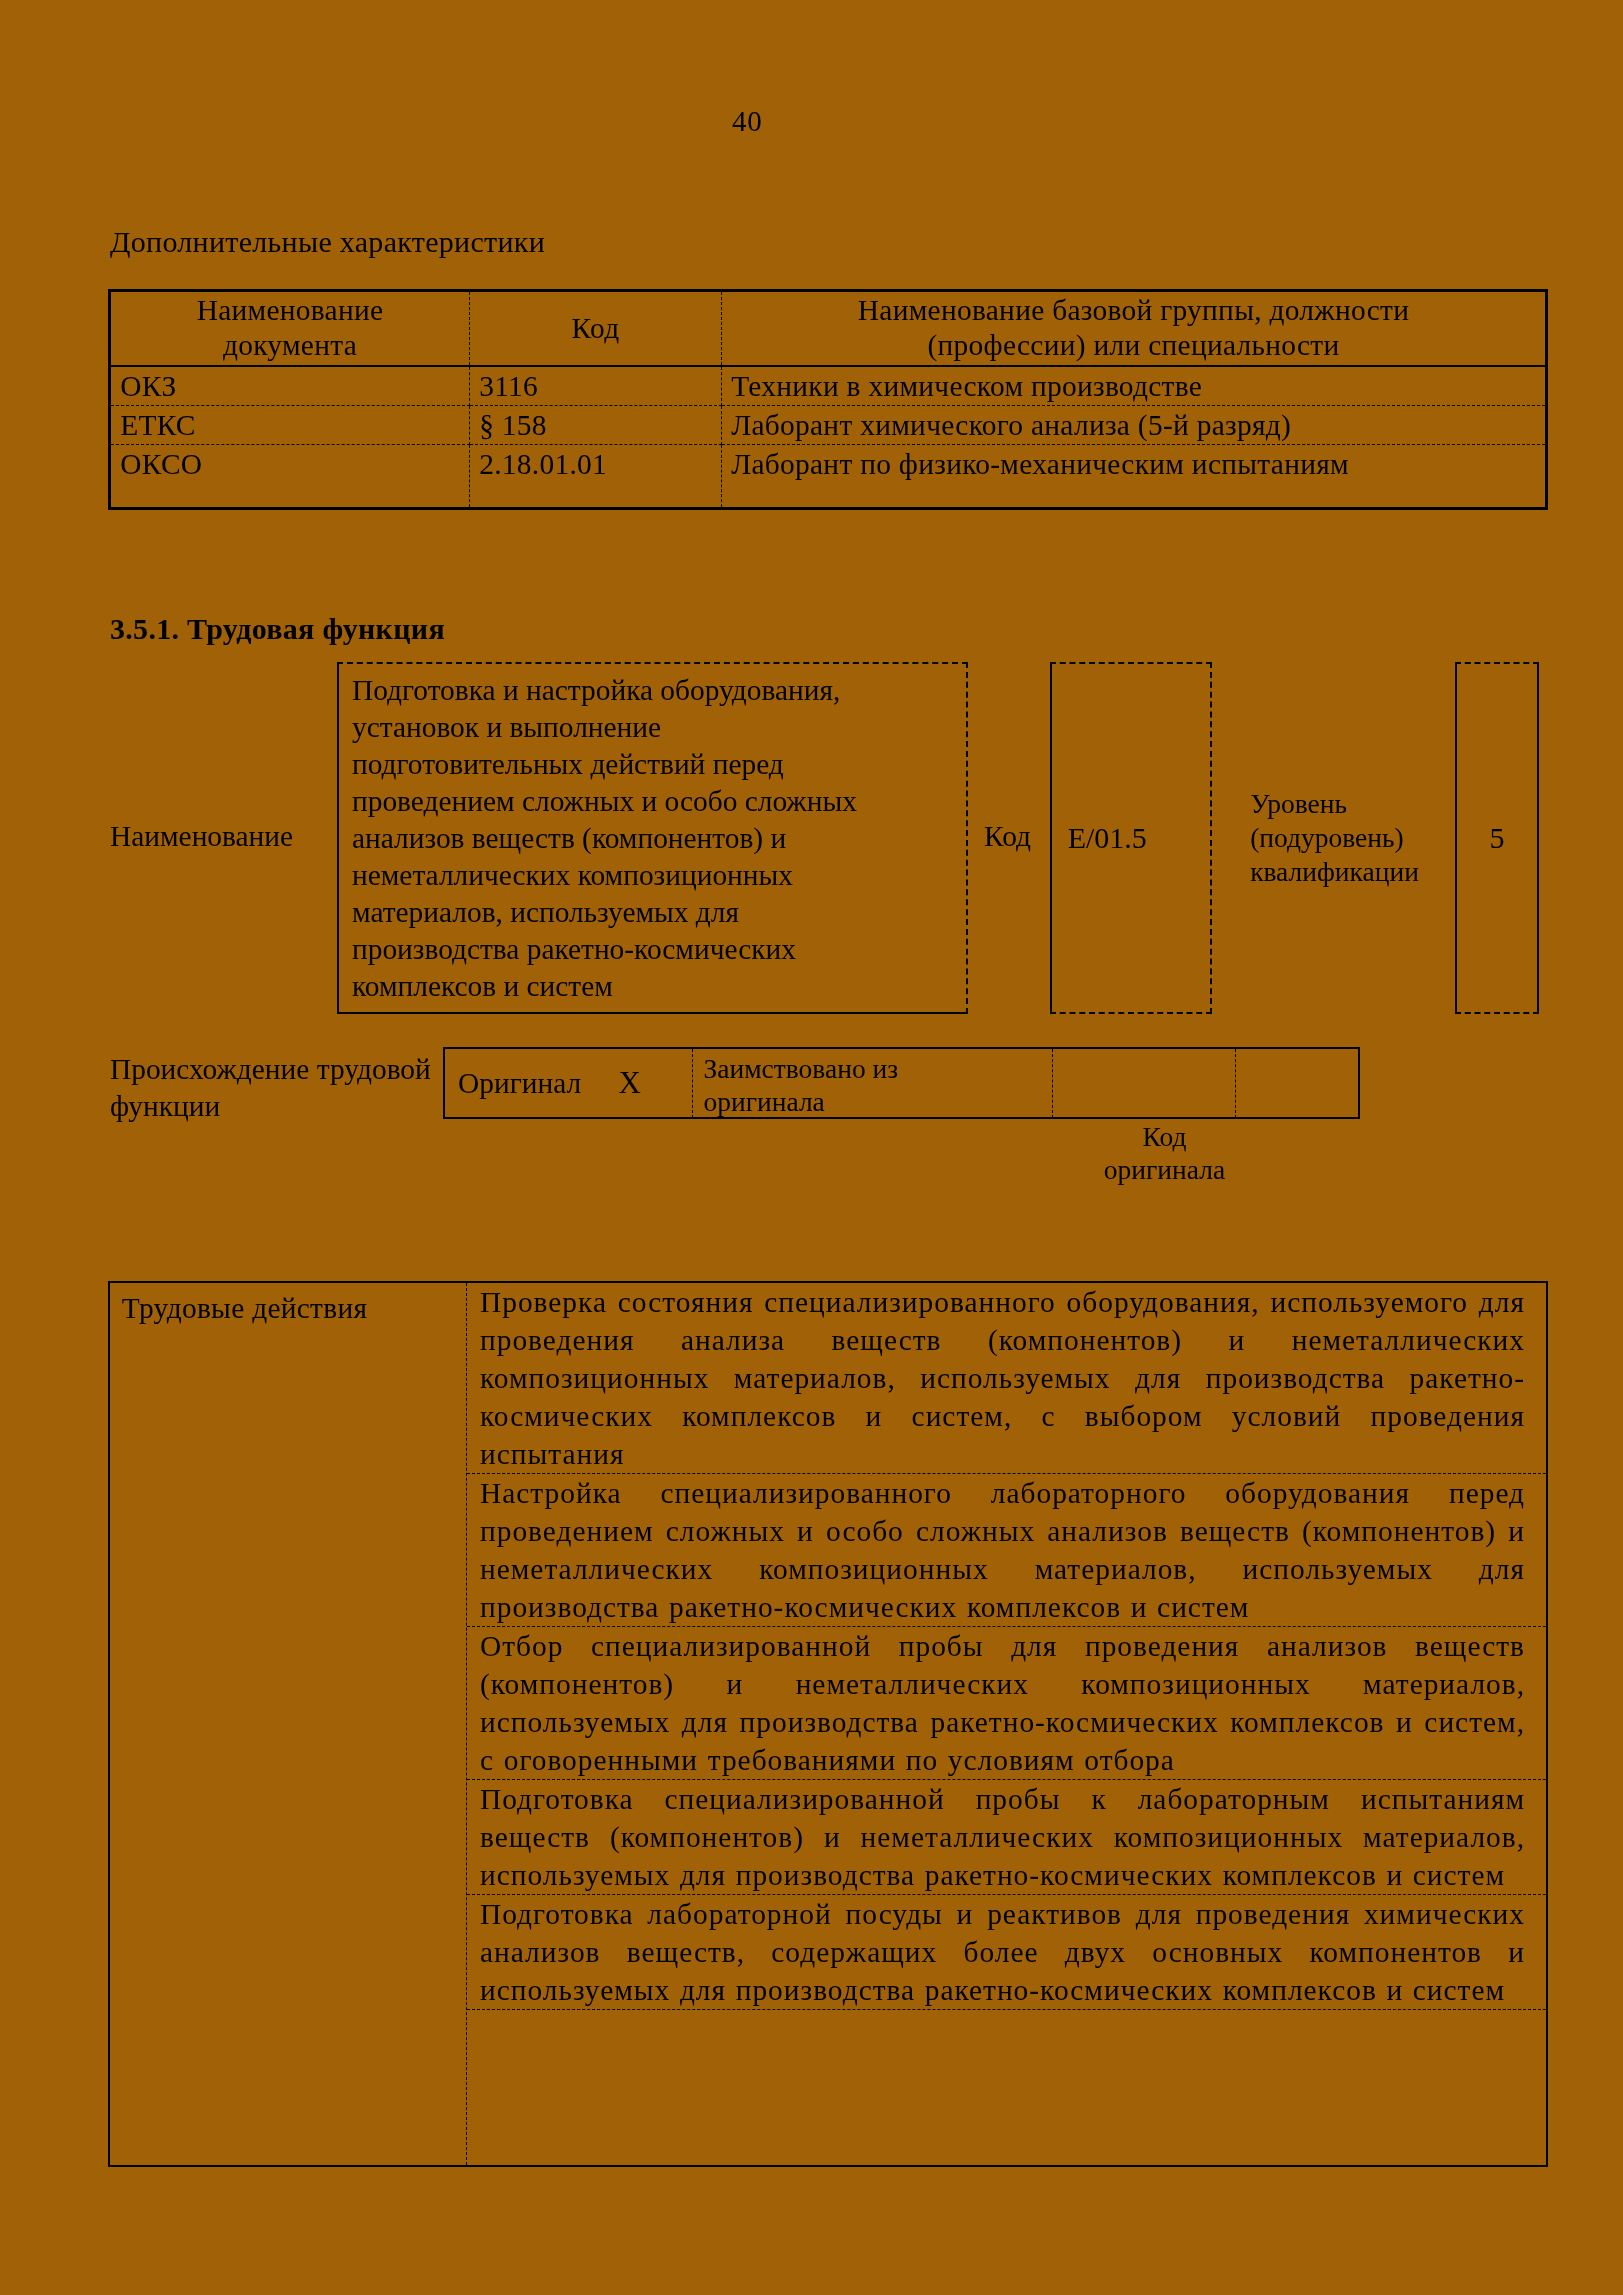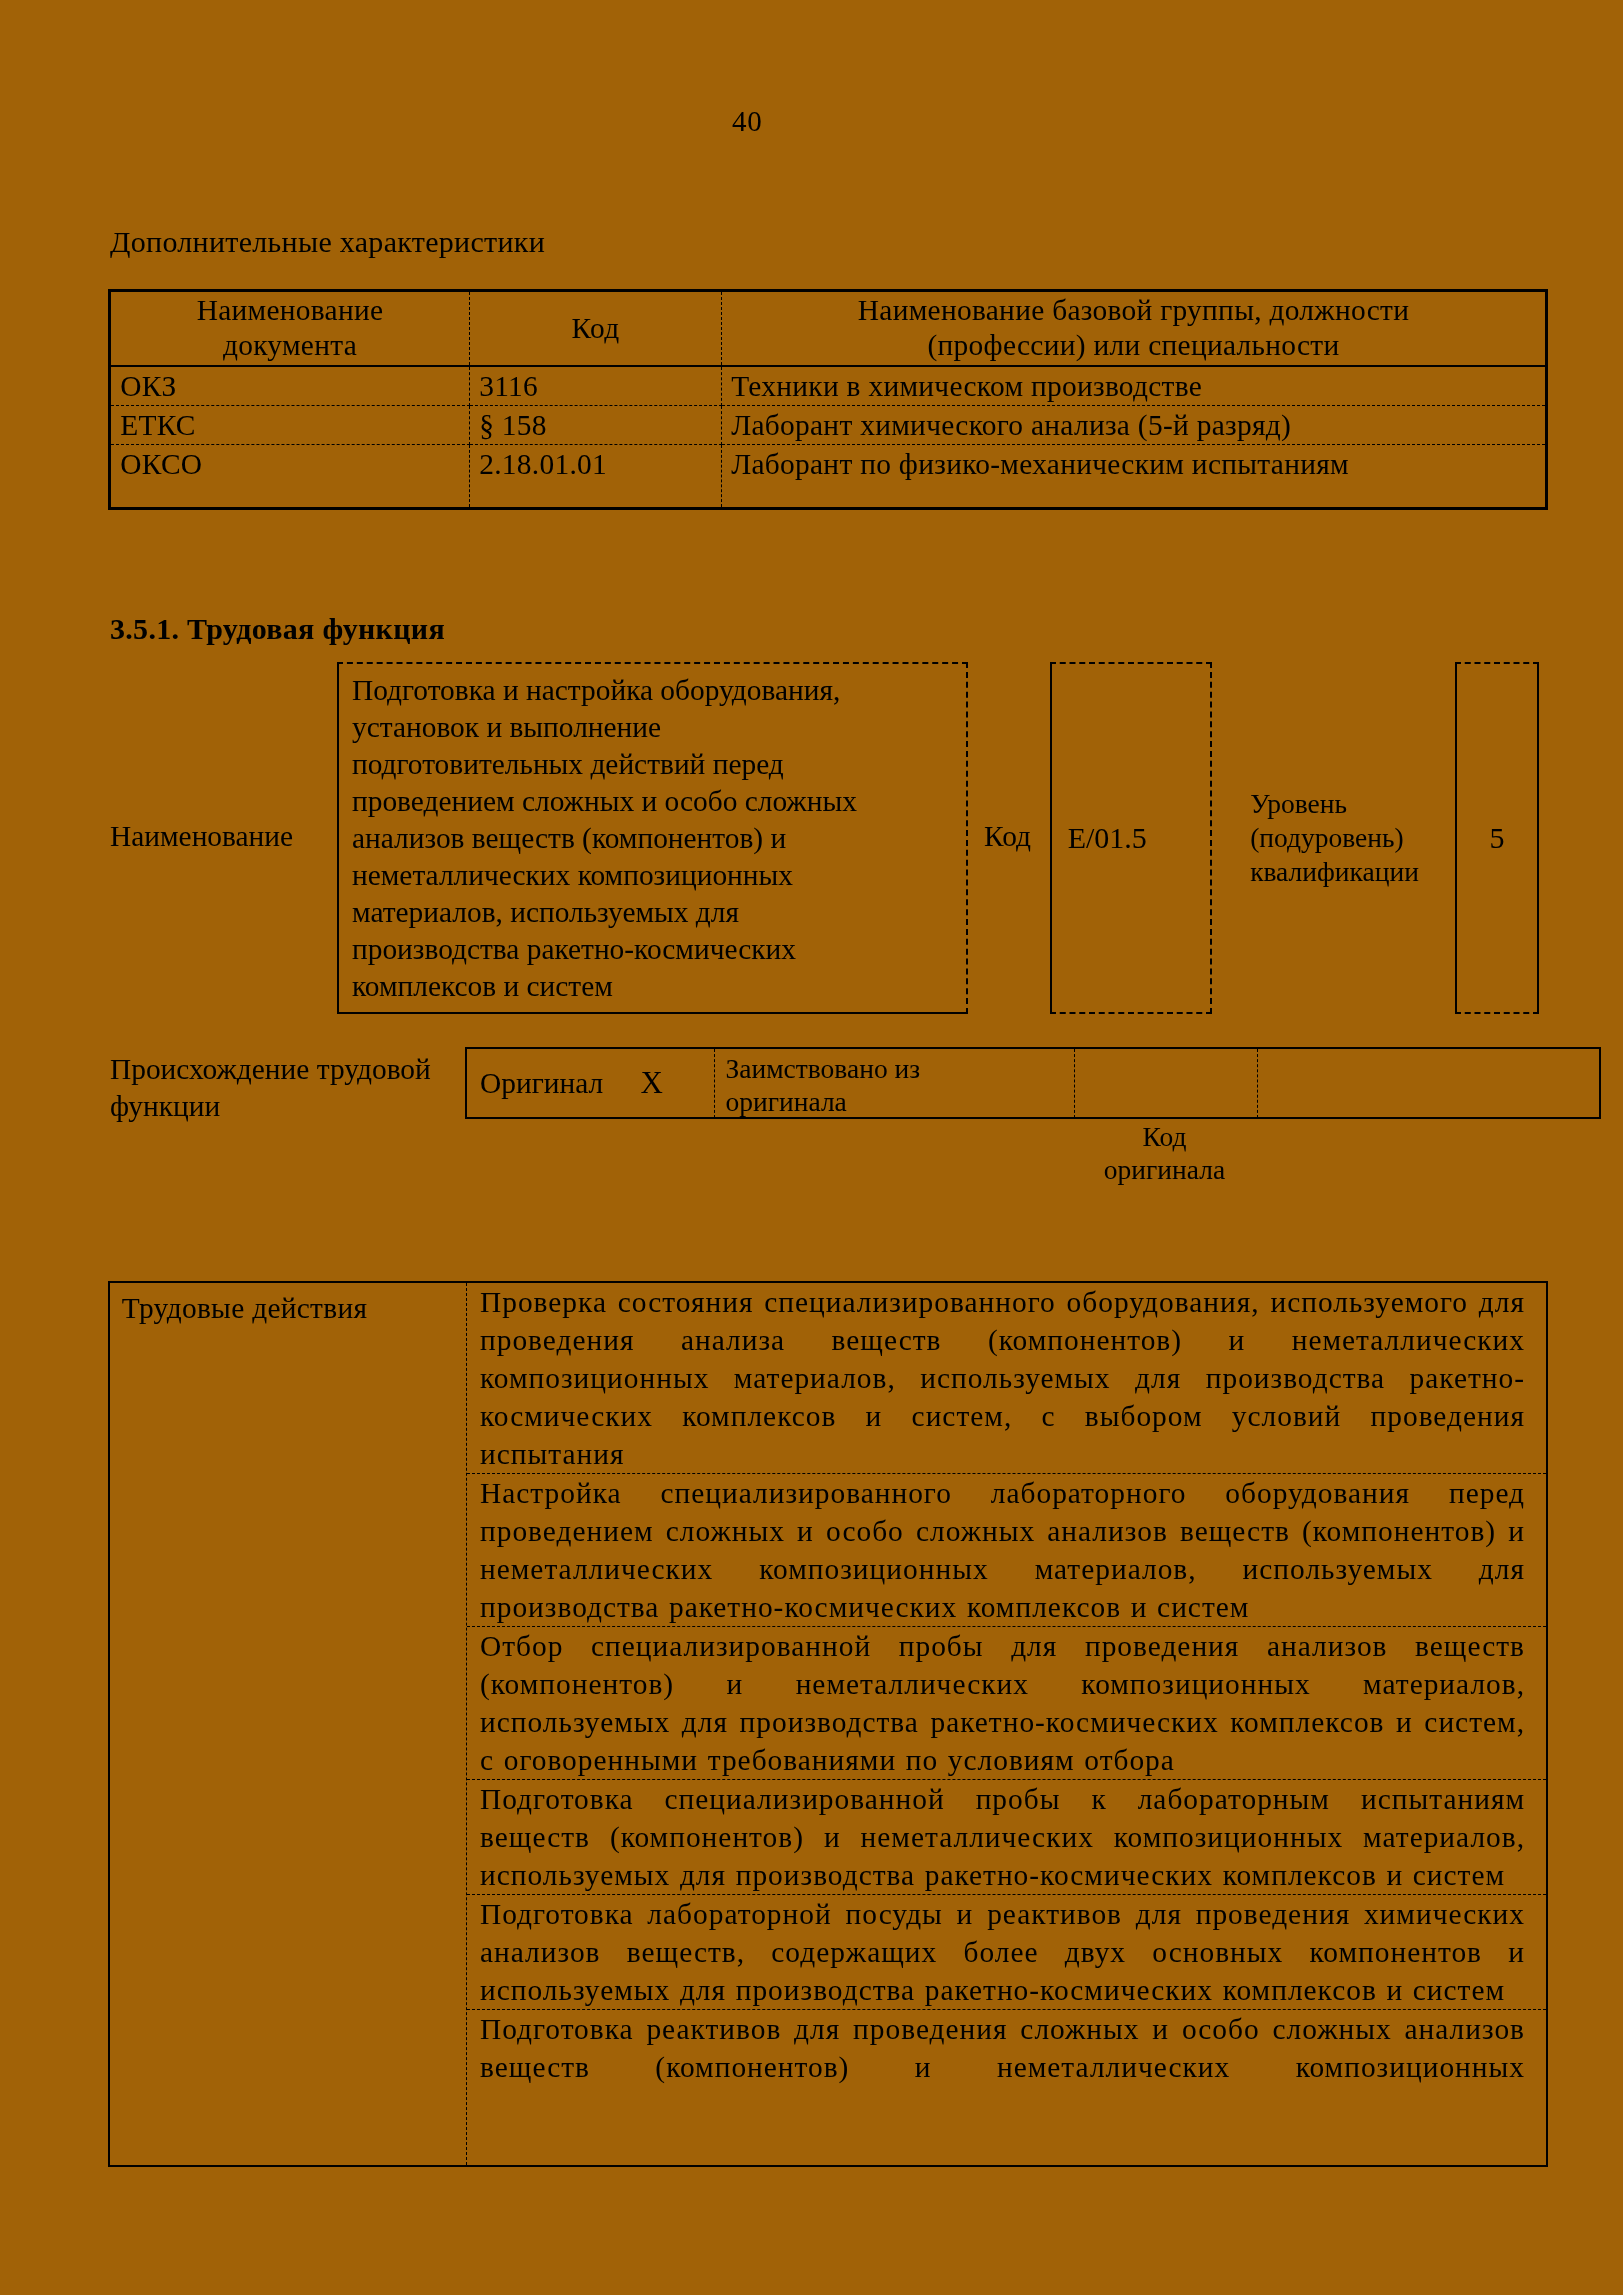--- a/index.html
+++ b/index.html
@@ -77,22 +77,22 @@
     display: flex; align-items: center; justify-content: center;
     font-size: 30px;
   }
 
   
   .origin-label {
     position: absolute; left: 110px; top: 1051px;
     font-size: 29.4px; line-height: 37px; white-space: pre-line;
   }
   .origin-table {
-    position: absolute; left: 465px; top: 1047px;
-    width: 1136px; height: 72px;
+    position: absolute; left: 443px; top: 1047px;
+    width: 917px; height: 72px;
     border: 2px solid #000;
     display: grid; grid-template-columns: 247px 360px 183px 1fr;
   }
   .oc { border-left: 1.3px dashed #000; }
   .oc:first-child { border-left: none; }
   .oc1 { display: flex; align-items: center; padding-left: 13px; font-size: 29.4px; }
   .oc1 .xmark { margin-left: auto; margin-right: 51px; font-size: 31px; }
   .oc2 { padding: 2.6px 0 0 10.5px; font-size: 27.5px; line-height: 33px; white-space: pre-line; }
   .code-orig-label {
     position: absolute; left: 1073px; top: 1120px; width: 183px;
@@ -208,18 +208,17 @@
 оригинала</div>
 
   <div class="actions-table">
     <div class="actions-left">Трудовые действия</div>
     <div class="actions-right">
       <div class="arow">Проверка состояния специализированного оборудования, используемого для проведения анализа веществ (компонентов) и неметаллических композиционных материалов, используемых для производства ракетно-космических комплексов и систем, с выбором условий проведения испытания</div>
       <div class="arow">Настройка специализированного лабораторного оборудования перед проведением сложных и особо сложных анализов веществ (компонентов) и неметаллических композиционных материалов, используемых для производства ракетно-космических комплексов и систем</div>
       <div class="arow">Отбор специализированной пробы для проведения анализов веществ (компонентов) и неметаллических композиционных материалов, используемых для производства ракетно-космических комплексов и систем, с оговоренными требованиями по условиям отбора</div>
       <div class="arow">Подготовка специализированной пробы к лабораторным испытаниям веществ (компонентов) и неметаллических композиционных материалов, используемых для производства ракетно-космических комплексов и систем</div>
       <div class="arow">Подготовка лабораторной посуды и реактивов для проведения химических анализов веществ, содержащих более двух основных компонентов и используемых для производства ракетно-космических комплексов и систем</div>
-      <div class="arow arow-last">Подготовка реактивов для проведения сложных и особо сложных анализов веществ (компонентов) и неметаллических композиционных</div>
     </div>
   </div>
 
 </div>
 
 
 </body></html>

